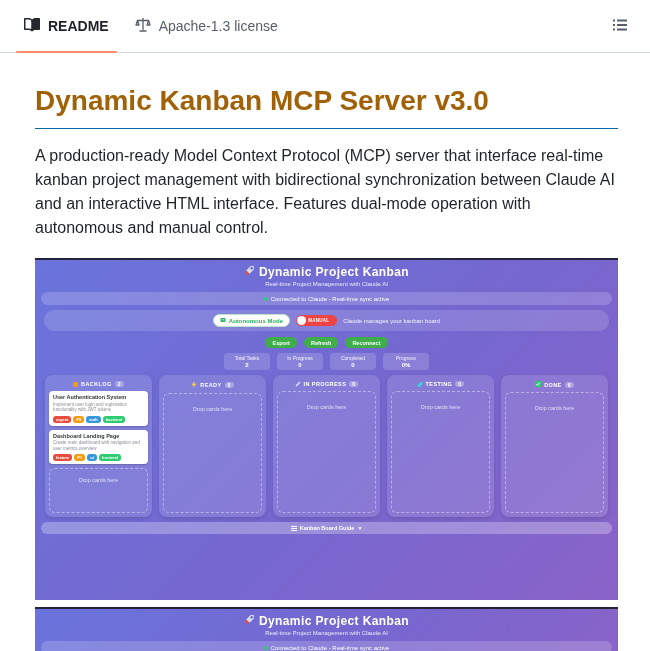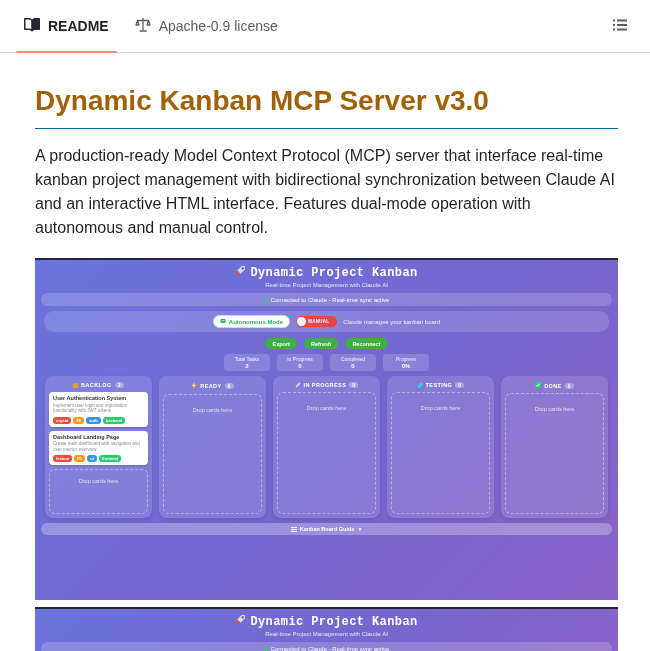--- a/index.html
+++ b/index.html
@@ -20,21 +20,21 @@
   .intro{font-size:16px;line-height:1.5;margin:15px 0 0 0;max-width:585px;}
 
   
   .shot{margin:18px 0 0 0;width:583px;box-sizing:border-box;border-top:2px solid #23233a;
         background:linear-gradient(135deg,#6a74dc 0%,#7567cf 55%,#8a63c8 100%);
         overflow:hidden;position:relative;}
   .shot1{height:342px;}
   .shot2{margin-top:7px;height:57px;}
 
   .kb-header{text-align:center;padding-top:5px;}
-  .kb-title{font-size:12px;font-weight:bold;color:#ffffff;display:flex;align-items:center;justify-content:center;gap:4px;letter-spacing:.4px;font-family:Liberation Mono, monospace;}
+  .kb-title{font-size:12px;font-weight:bold;color:#ffffff;display:flex;align-items:center;justify-content:center;gap:4px;letter-spacing:.4px;}
   .kb-subtitle{font-size:6px;color:rgba(255,255,255,.85);margin-top:2px;}
 
   .kb-status{margin:5px 6px 0 6px;height:13px;border-radius:7px;background:rgba(255,255,255,.18);
              display:flex;align-items:center;justify-content:center;gap:3px;font-size:6px;color:#ffffff;}
   .dot{width:4px;height:4px;border-radius:50%;background:#2ecc71;display:inline-block;}
 
   .kb-mode{margin:5px 9px 0 9px;height:21px;border-radius:10px;background:rgba(255,255,255,.15);
            display:flex;align-items:center;justify-content:center;gap:6px;}
   .kb-auto-pill{background:#ffffff;border:1px solid #bfe5c8;color:#27ae60;font-size:6px;font-weight:bold;
                 border-radius:8px;padding:2px 6px;display:flex;align-items:center;gap:3px;}
@@ -93,21 +93,21 @@
     <div class="tab">
       <span>
         <svg width="16" height="16" viewBox="0 0 16 16" fill="none" stroke="#57606a" stroke-width="1.3" stroke-linecap="round" stroke-linejoin="round">
             <line x1="8" y1="1.5" x2="8" y2="12.5"></line>
             <line x1="2.5" y1="3.5" x2="13.5" y2="3.5"></line>
             <path d="M2.5 3.5 L1 8 h3 Z"></path>
             <path d="M13.5 3.5 L12 8 h3 Z"></path>
             <line x1="5" y1="14" x2="11" y2="14"></line>
           </svg>
       </span>
-      <span>Apache-0.9 license</span>
+      <span>Apache-1.3 license</span>
     </div>
     <button class="toc-btn">
       <span>
         <svg width="16" height="16" viewBox="0 0 16 16" fill="#57606a">
             <rect x="1" y="2.5" width="2" height="2"></rect>
             <rect x="5" y="2.5" width="10" height="2"></rect>
             <rect x="1" y="7" width="2" height="2"></rect>
             <rect x="5" y="7" width="10" height="2"></rect>
             <rect x="1" y="11.5" width="2" height="2"></rect>
             <rect x="5" y="11.5" width="10" height="2"></rect>

